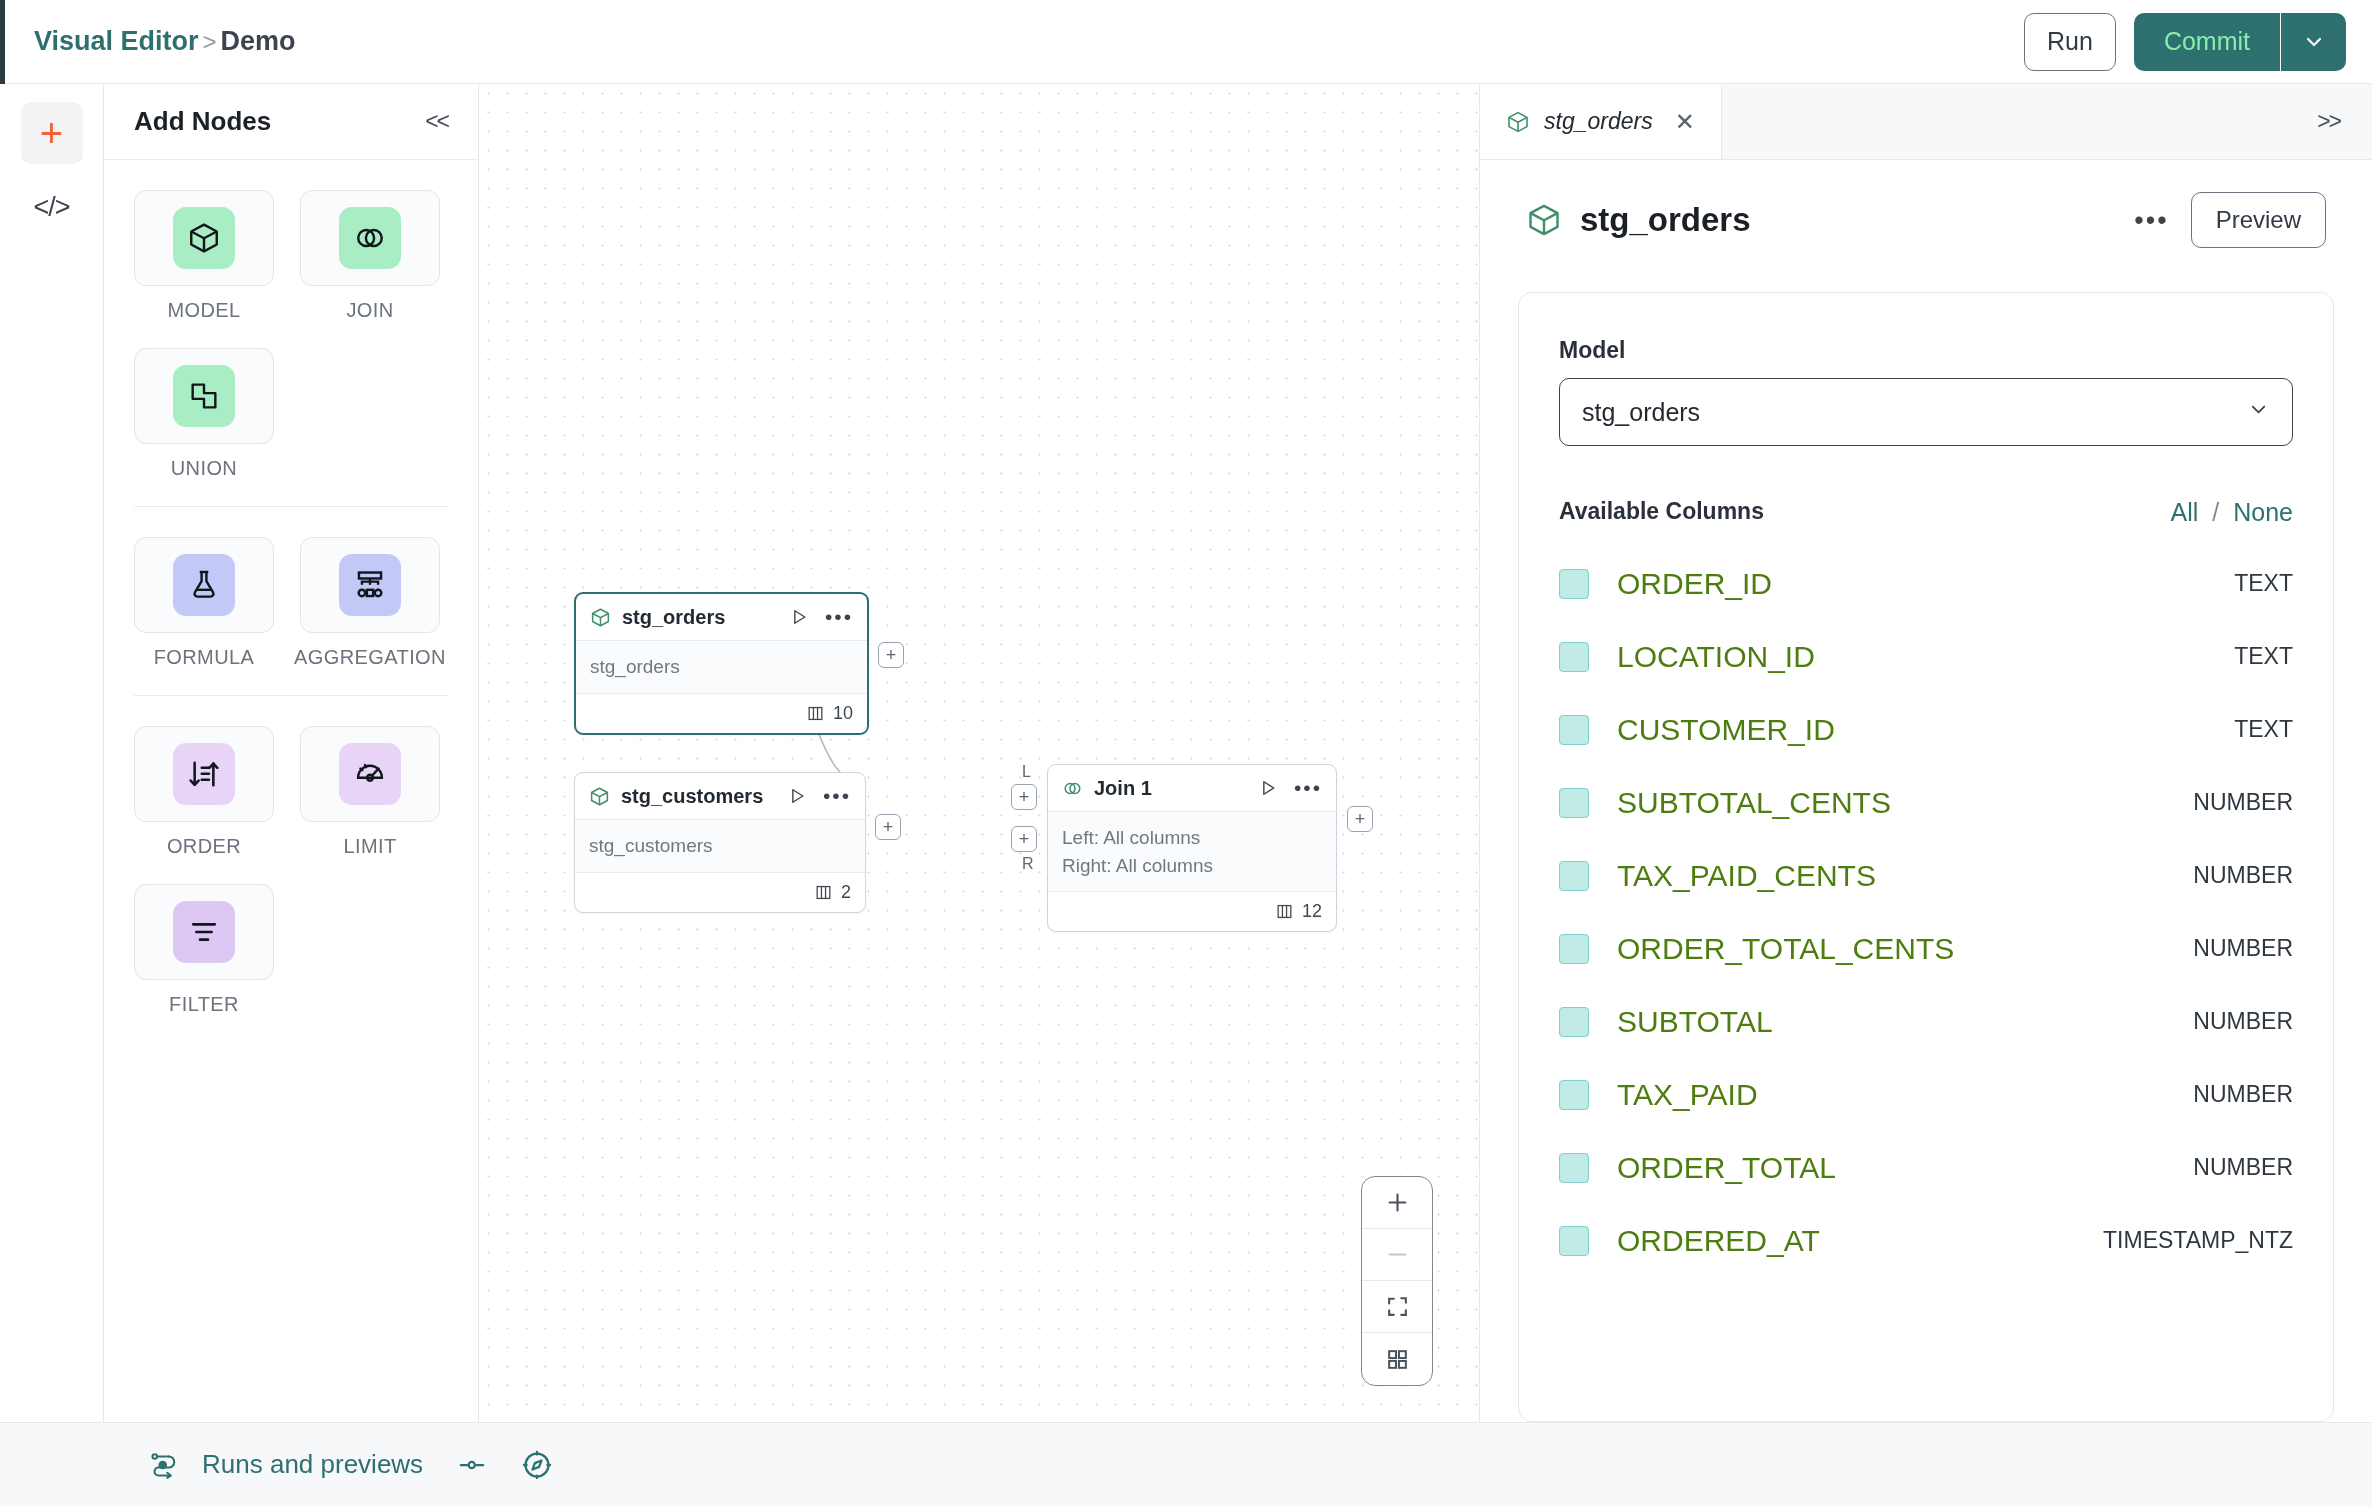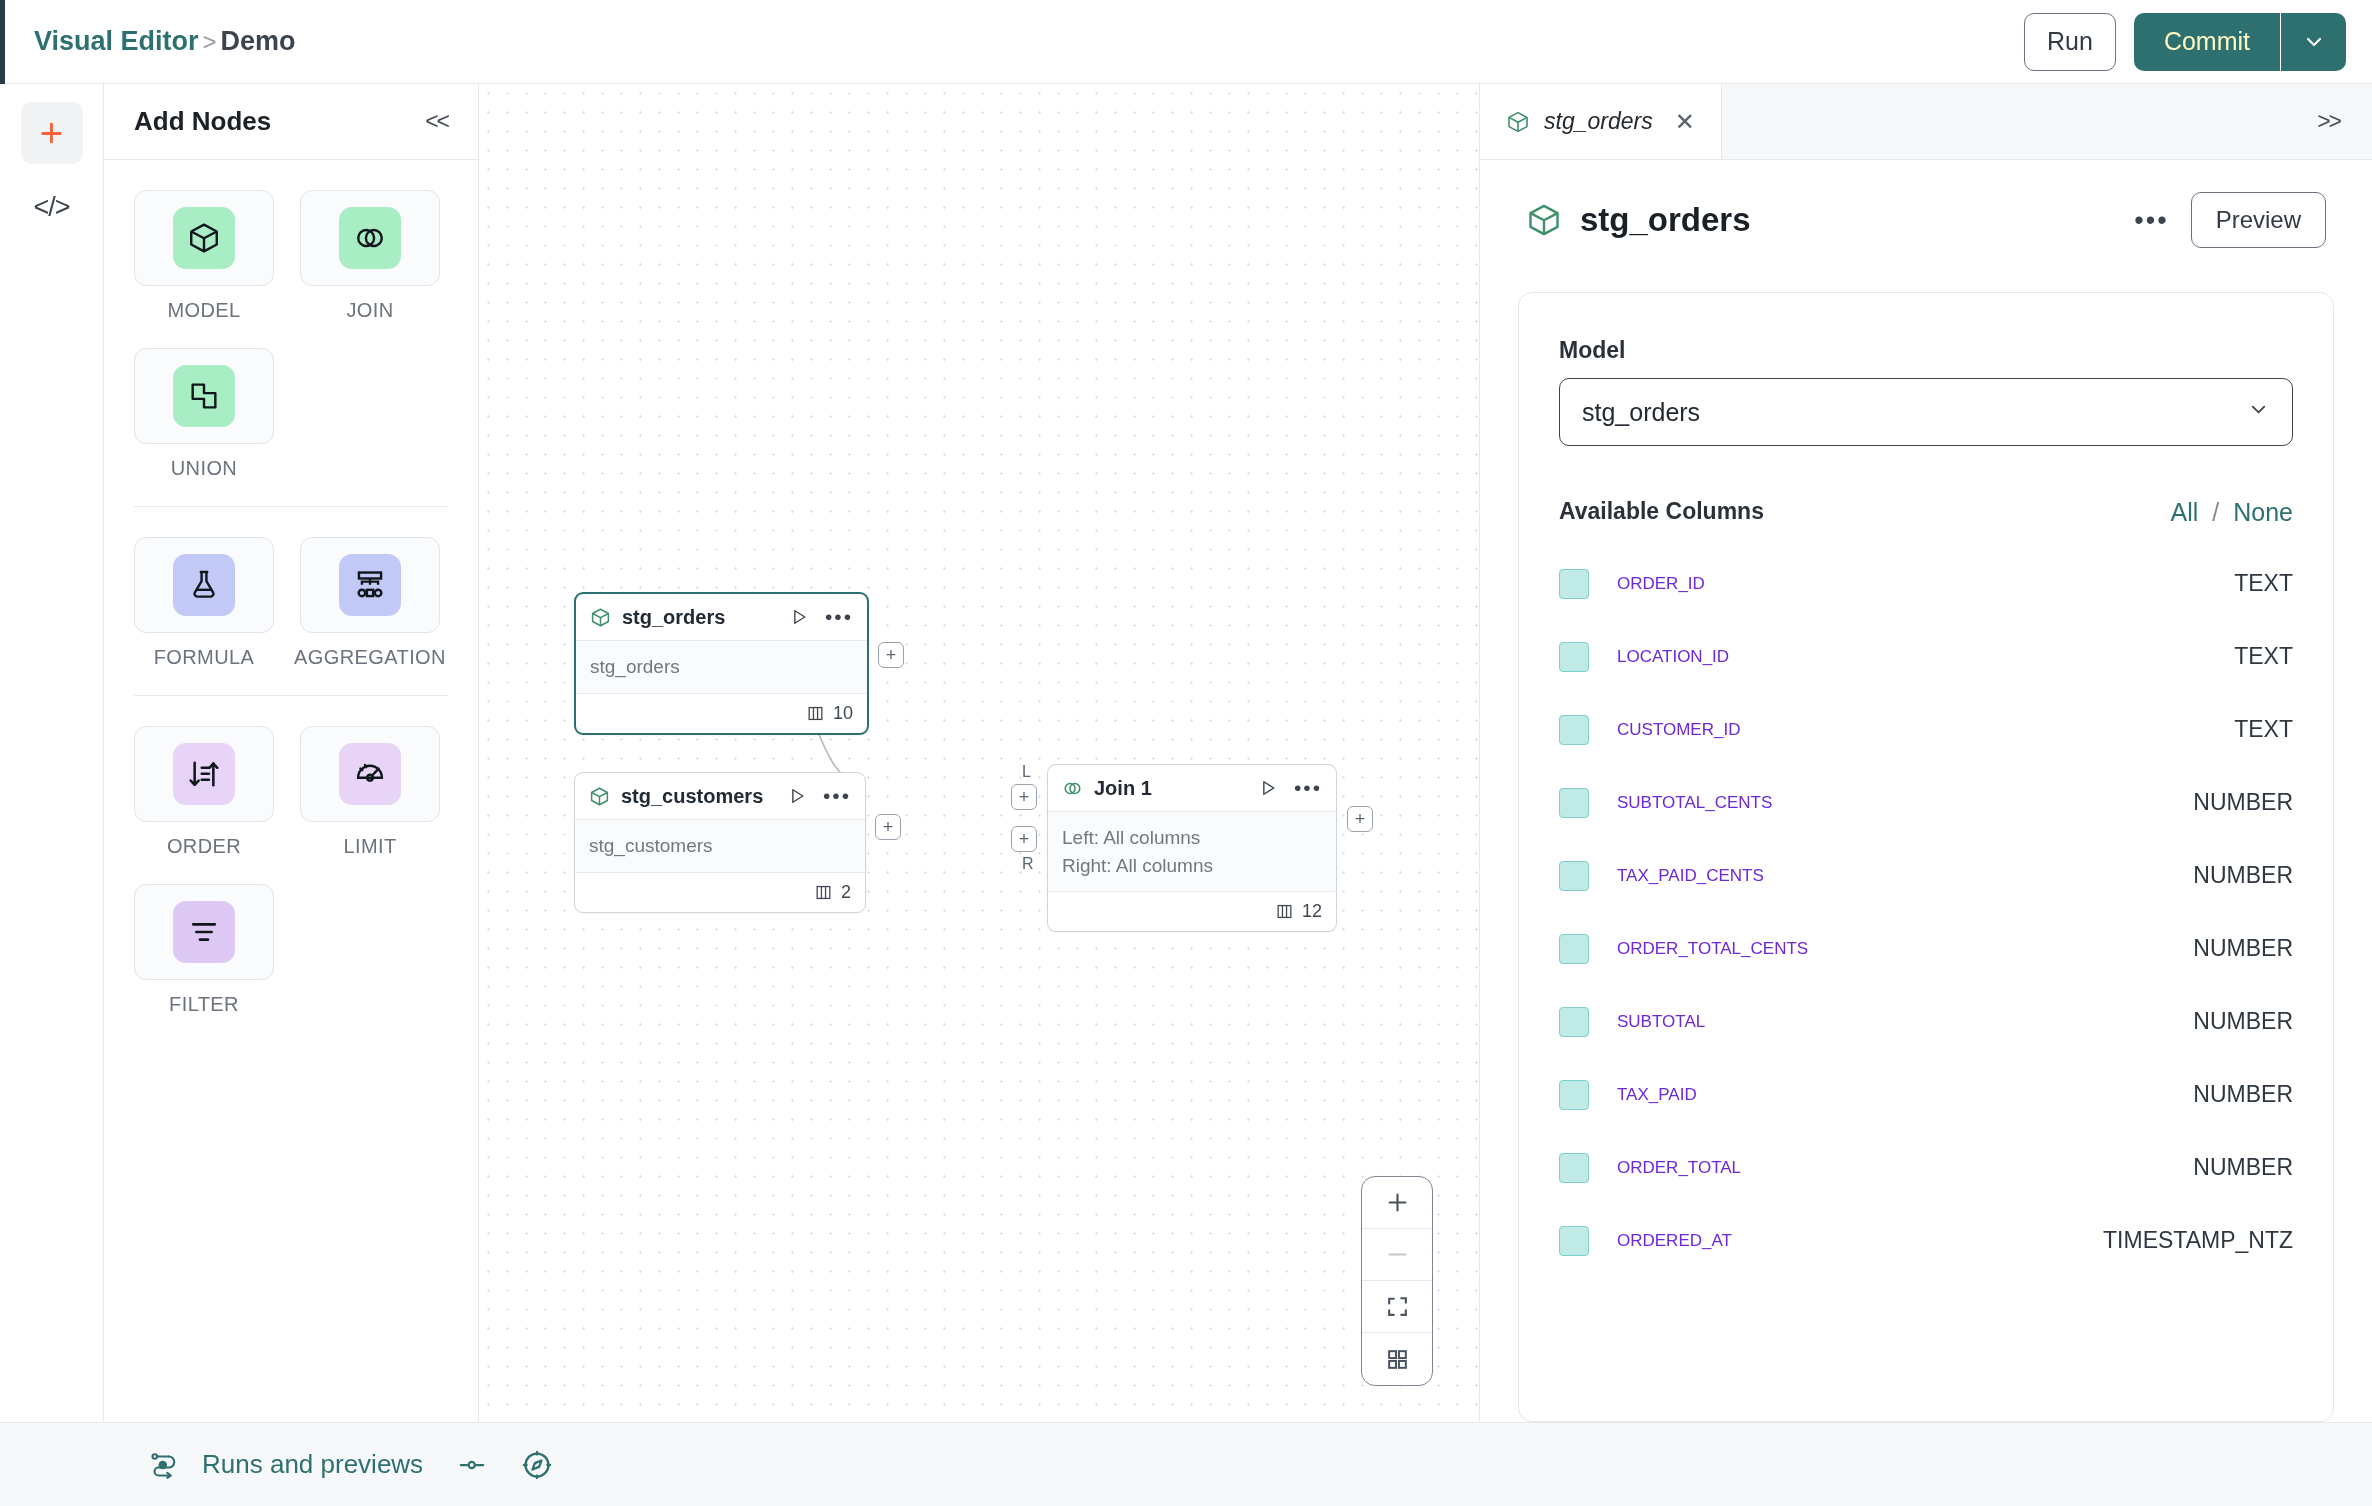--- a/index.html
+++ b/index.html
@@ -28,21 +28,21 @@
   .bc-leaf { color: #3c4450; }
   .topbar-right { margin-left: auto; display: flex; align-items: center; gap: 18px; }
   .btn-run {
     height: 58px; min-width: 92px; padding: 0 22px;
     background: #fff; border: 1.6px solid #6b7280; border-radius: 10px;
     font-size: 25px; color: #323a45; cursor: pointer;
     font-family: inherit;
   }
   .commit-group { display: flex; height: 58px; border-radius: 10px; overflow: hidden; }
   .btn-commit {
-    background: #2e7070; color: #fef9c3; border: none;
+    background: #2e7070; color: #86efac; border: none;
     padding: 0 30px; font-size: 25px; cursor: pointer; font-family: inherit;
   }
   .btn-commit-caret {
     background: #2e7070; color: #fff; border: none; border-left: 1.6px solid #ffffff;
     width: 66px; display: flex; align-items: center; justify-content: center; cursor: pointer;
   }
 
   
   .body { flex: 1; display: flex; min-height: 0; position: relative; }
 
@@ -155,21 +155,21 @@
   .cols-title { font-size: 23px; font-weight: bold; color: #2a313a; }
   .cols-links { margin-left: auto; display: flex; align-items: center; gap: 14px; font-size: 25px; }
   .lnk { color: #2e7070; cursor: pointer; }
   .slash { color: #858c95; }
 
   .col-row { display: flex; align-items: center; height: 73px; }
   .col-check {
     width: 30px; height: 30px; border: 1.5px solid #7fcfcc; border-radius: 4px;
     background: #bfeae6; cursor: pointer; flex: 0 0 30px;
   }
-  .col-name { margin-left: 28px; font-size: 17px; color: #6d28d9; }
+  .col-name { margin-left: 28px; font-size: 30px; color: #4d7c0f; }
   .col-type { margin-left: auto; font-size: 23px; color: #2f3741; }
 
   
   .bottombar {
     height: 84px; flex: 0 0 84px; background: #f7f8fa; border-top: 1px solid #e6e8ec;
     display: flex; align-items: center; padding-left: 148px; gap: 34px;
   }
   .bb-item { display: flex; align-items: center; gap: 24px; color: #2e7070; font-size: 26px; cursor: pointer; }
   .bb-icon { display: flex; align-items: center; color: #2e7070; cursor: pointer; }
 </style>

